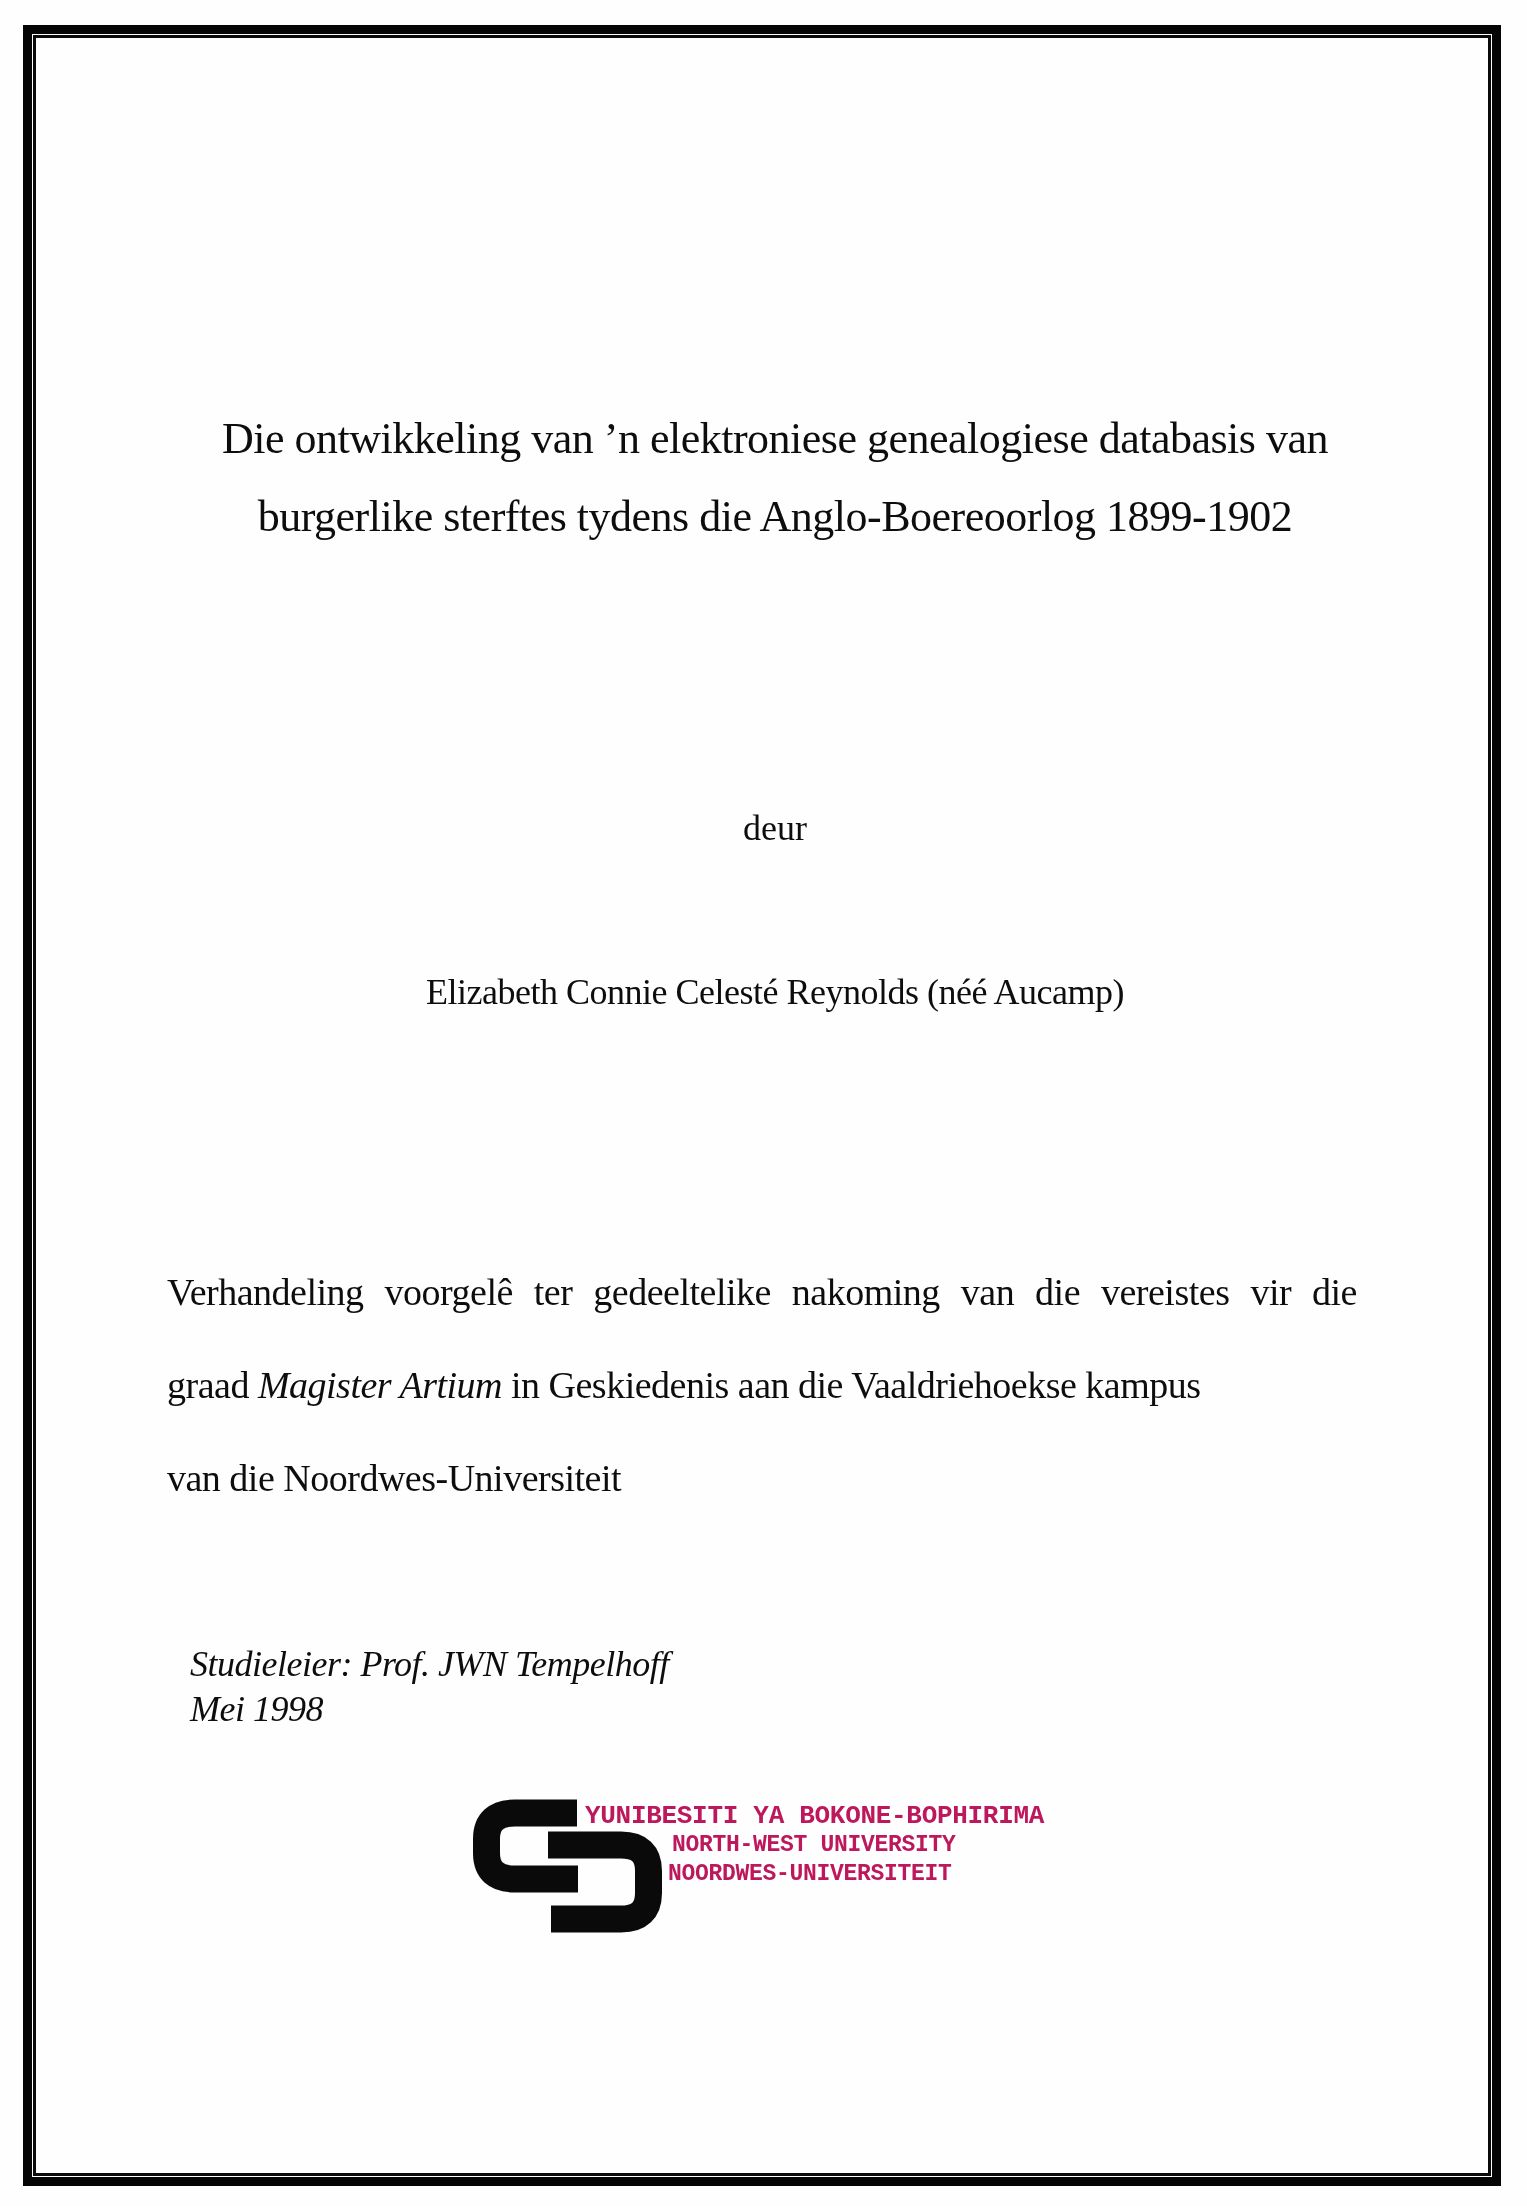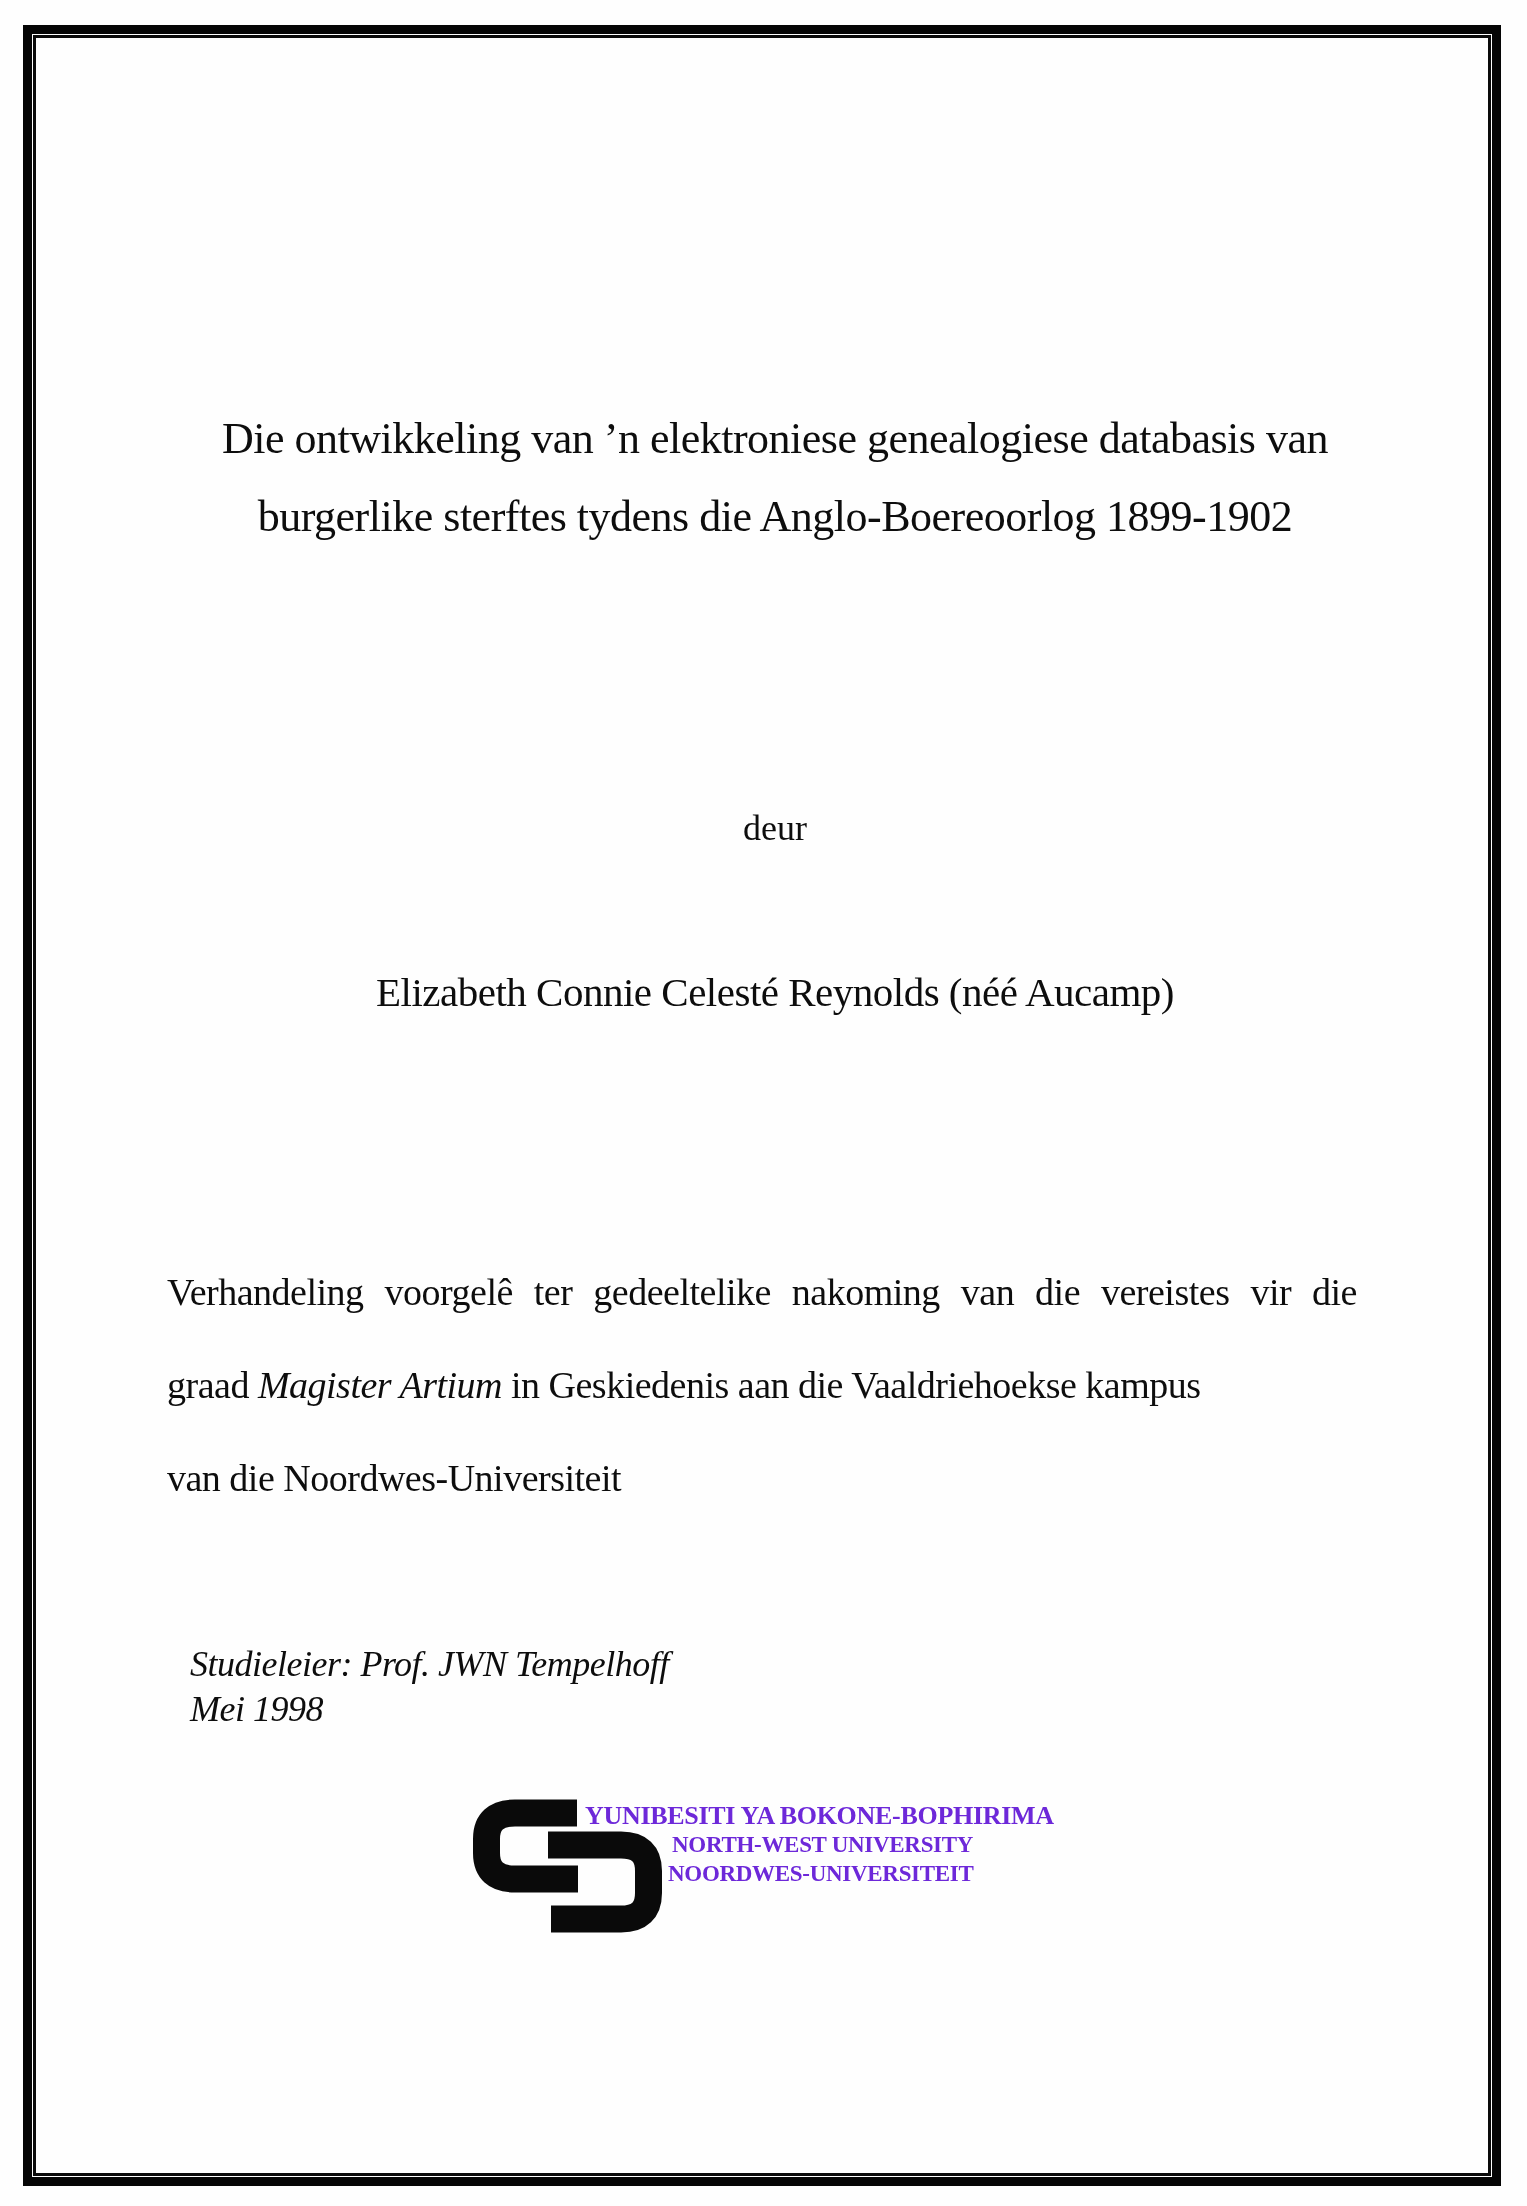--- a/index.html
+++ b/index.html
@@ -49,21 +49,21 @@
     line-height: 78px;
     white-space: nowrap;
   }
   .byline {
     top: 800px;
     font-size: 36px;
     line-height: 56px;
   }
   .author {
     top: 960px;
-    font-size: 41px;
+    font-size: 36px;
     line-height: 64px;
     letter-spacing: -0.5px;
     white-space: nowrap;
   }
   .statement {
     position: absolute;
     left: 167px;
     top: 1222px;
     width: 1190px;
     font-size: 38px;
@@ -95,23 +95,23 @@
   }
   .logo-mark {
     position: absolute;
     left: 473px;
     top: 1799px;
     width: 192px;
     height: 134px;
   }
   .logo-text {
     position: absolute;
-    font-family: Liberation Serif, serif;
+    font-family: Liberation Mono, monospace;
     font-weight: 700;
-    color: #6d28d9;
+    color: #be185d;
     letter-spacing: -0.3px;
     white-space: nowrap;
   }
   .logo-l1 { left: 585px; top: 1802px; font-size: 26px; line-height: 28px; }
   .logo-l2 { left: 672px; top: 1831px; font-size: 23px; line-height: 28px; }
   .logo-l3 { left: 668px; top: 1860px; font-size: 23px; line-height: 28px; }
 </style>
 </head>
 <body>
 

